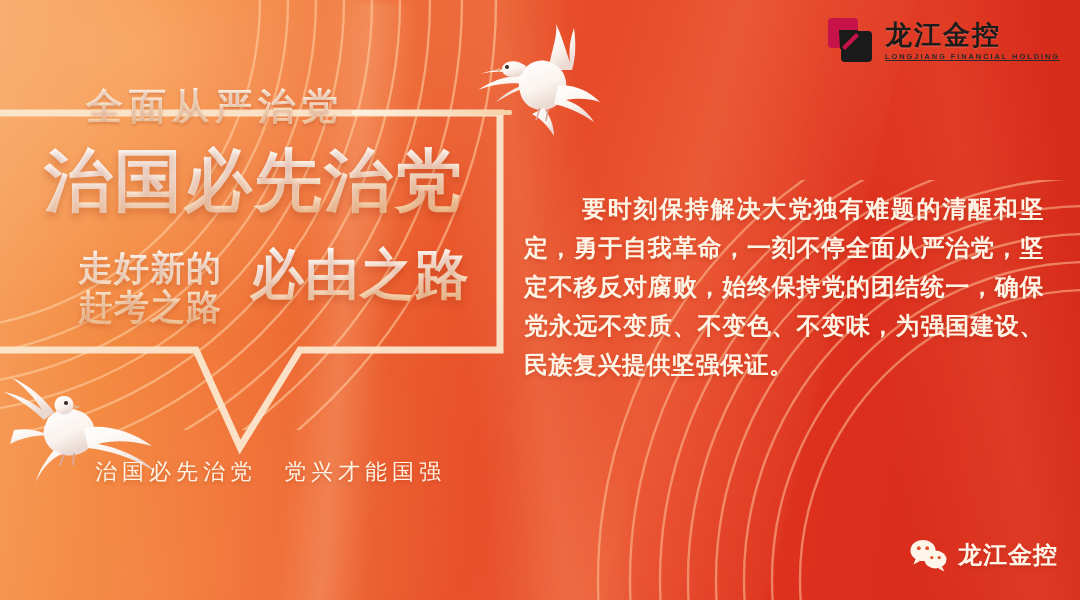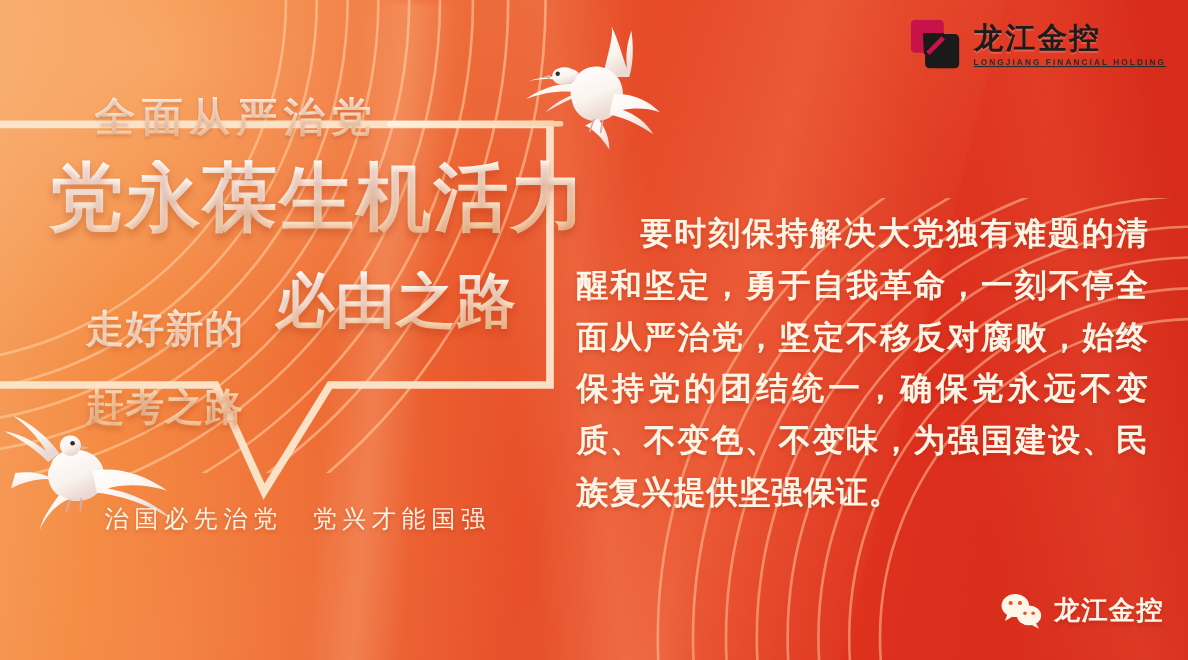--- a/index.html
+++ b/index.html
@@ -134,21 +134,21 @@
     font-size: 35px;
     font-weight: 800;
     letter-spacing: 1px;
     line-height: 1.12;
     background: linear-gradient(180deg, #FFFDF8 0%, #FCE6C9 60%, #F5C99A 100%);
     -webkit-background-clip: text;
     background-clip: text;
     color: transparent;
     text-shadow: 0 3px 5px rgba(150,40,10,0.25);
   }
-  .sub-stack div { white-space: nowrap; margin-top: 32px; }
+  .sub-stack div { white-space: nowrap; }
 
   .sub-big {
     position: absolute;
     left: 250px; top: 246px;
     font-size: 54px;
     font-weight: 800;
     letter-spacing: 1px;
     line-height: 1.05;
     background: linear-gradient(175deg, #FFFFFF 0%, #FFF7EC 42%, #FBE0BE 75%, #F4C68E 100%);
     -webkit-background-clip: text;
@@ -167,21 +167,21 @@
     color: #FFF4E6;
     text-shadow: 0 2px 4px rgba(150,40,10,0.30);
     white-space: nowrap;
   }
 
   
   .body-copy {
     position: absolute;
     left: 524px; top: 190px;
     width: 520px;
-    font-size: 29px;
+    font-size: 24px;
     font-weight: 600;
     line-height: 1.62;
     letter-spacing: 0.5px;
     color: #FFF5E6;
     text-align: justify;
     text-indent: 58px;
     text-shadow: 0 2px 4px rgba(150,35,10,0.30);
   }
 
   
@@ -338,21 +338,21 @@
     <path d="M78 53 L 85 55 L 78 57 Z" fill="#E8B089"></path>
     <g stroke="#D9A9A0" stroke-width="1.7" fill="none">
       <path d="M68 102 L 64 114"></path>
       <path d="M78 101 L 77 113"></path>
     </g>
   </svg>
 
   <div class="headline-small">全面从严治党</div>
   <div class="headline-small-rule"></div>
 
-  <div class="headline-big">党永葆生机活力</div>
+  <div class="headline-big">治国必先治党</div>
 
   <div class="sub-stack">
     <div>走好新的</div>
     <div>赶考之路</div>
   </div>
 
   <div class="sub-big">必由之路</div>
 
   <div class="tagline">治国必先治党　党兴才能国强</div>
 

